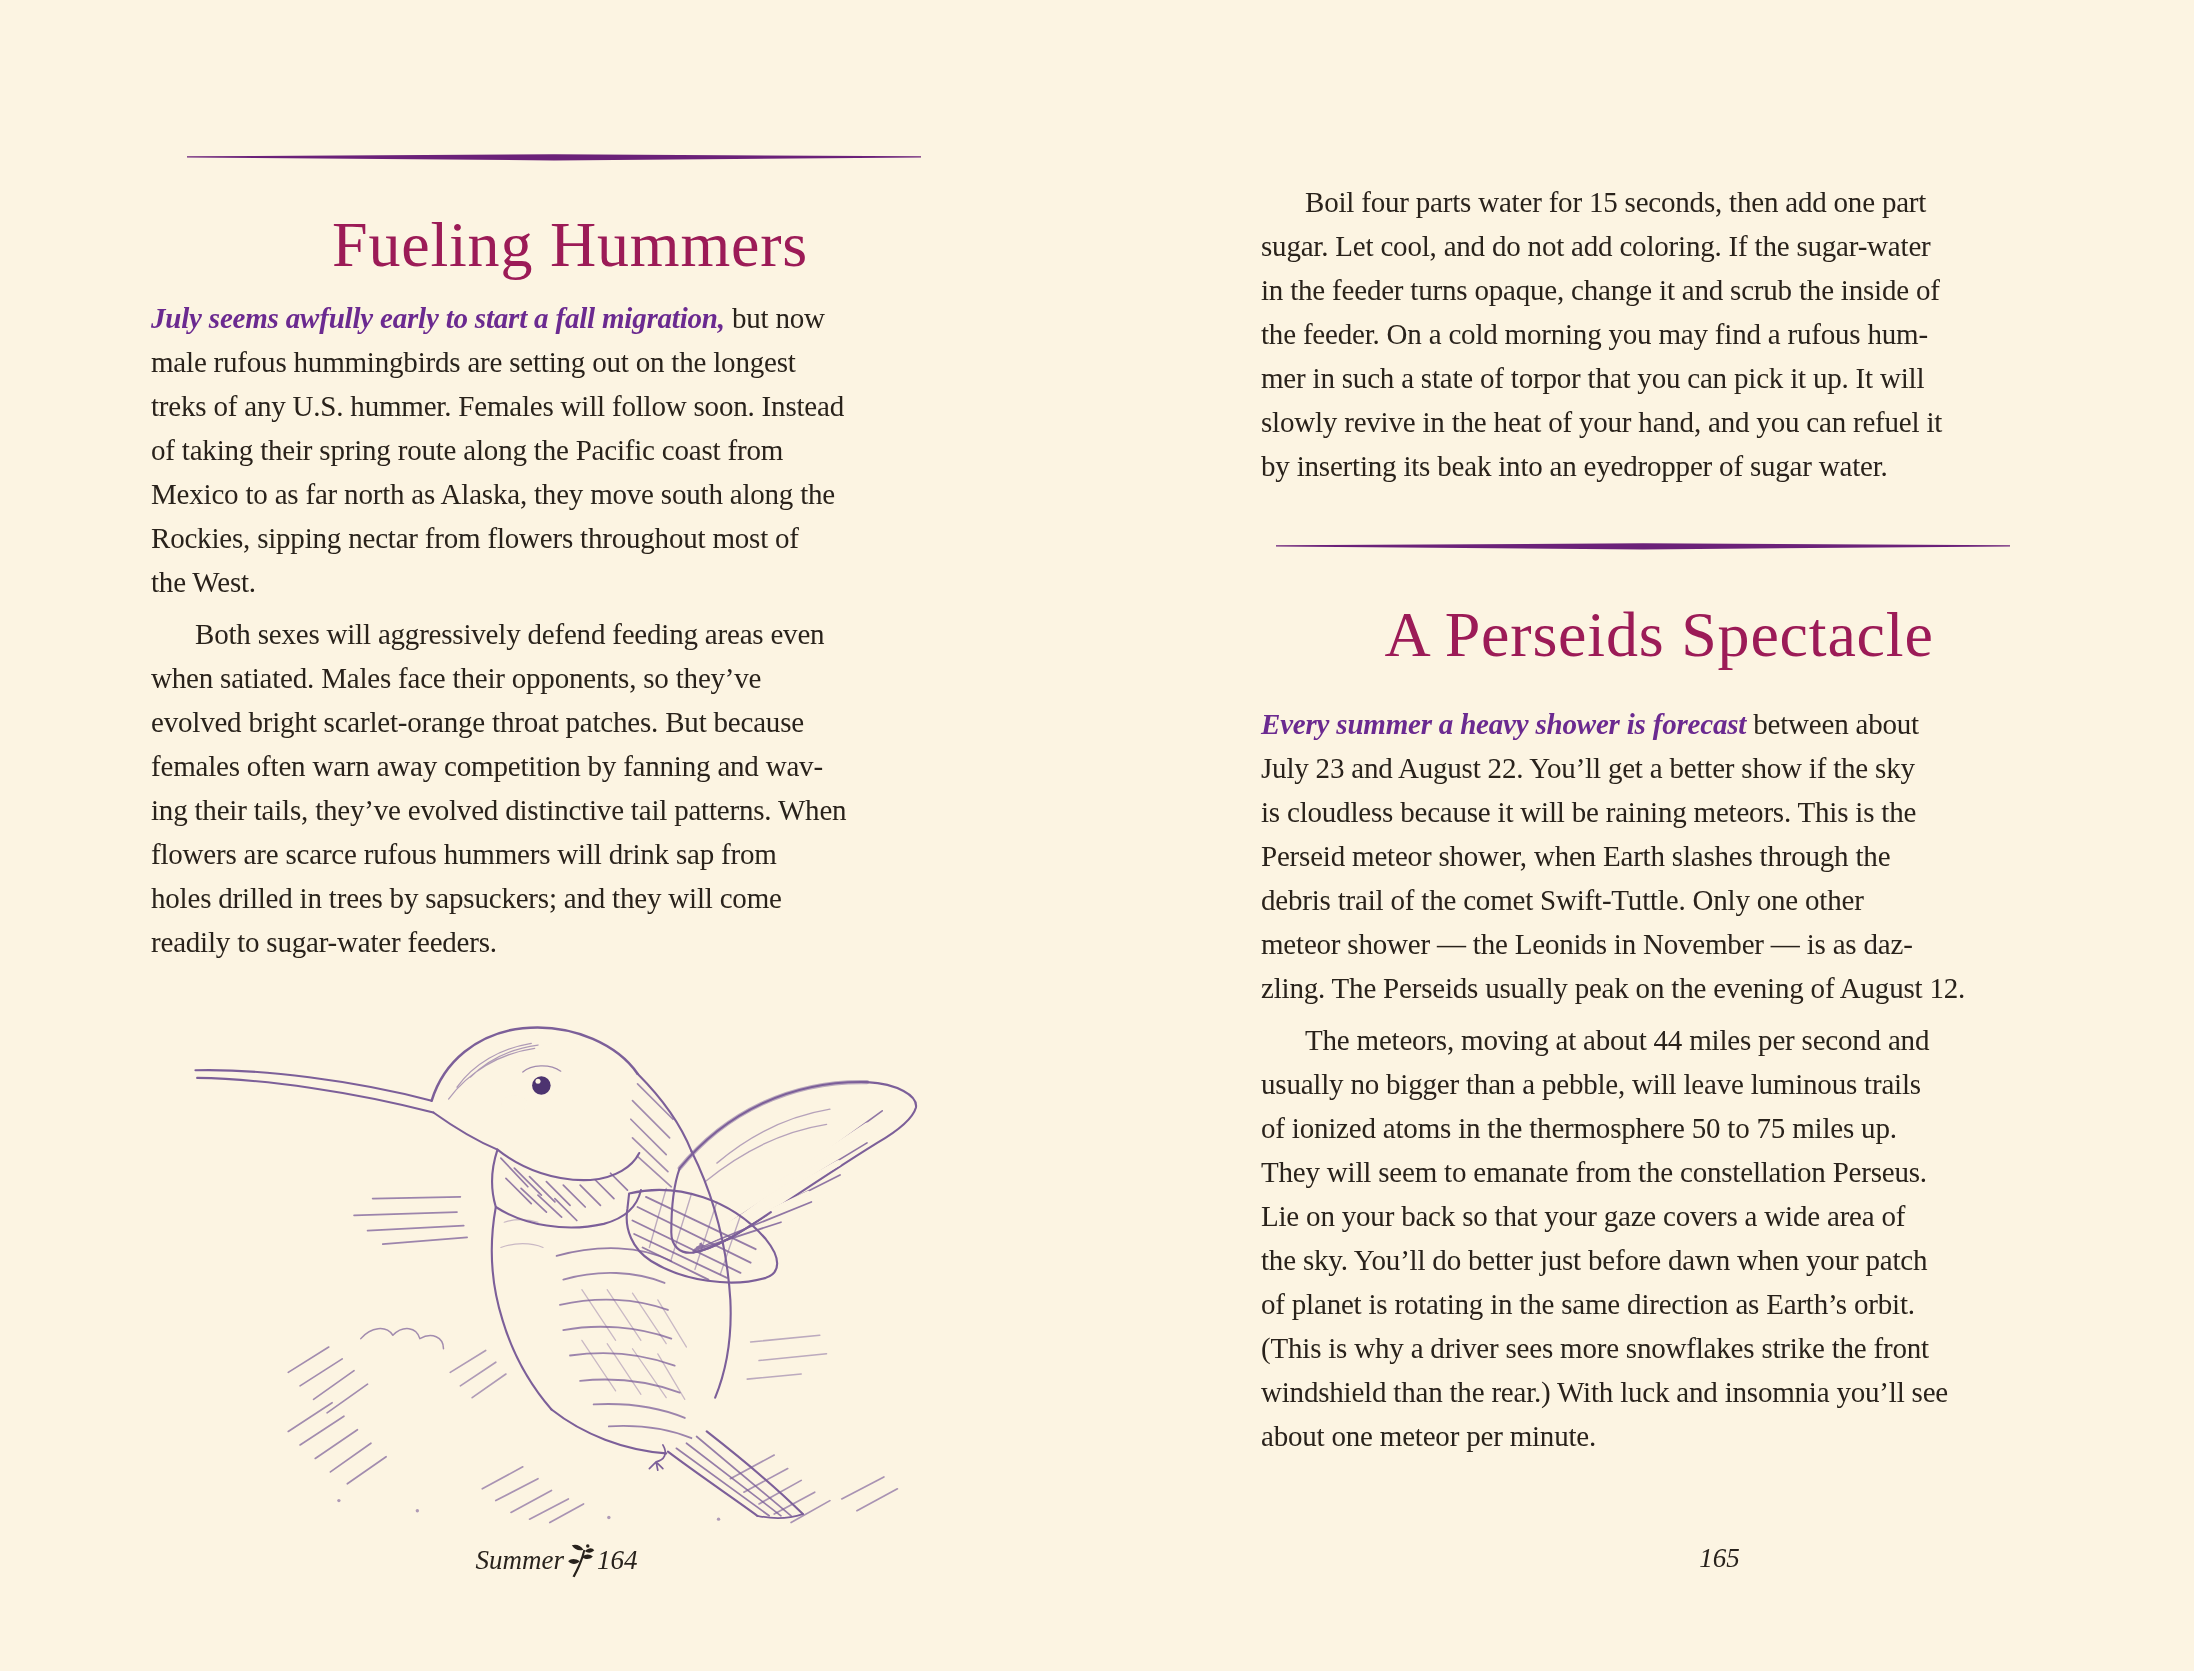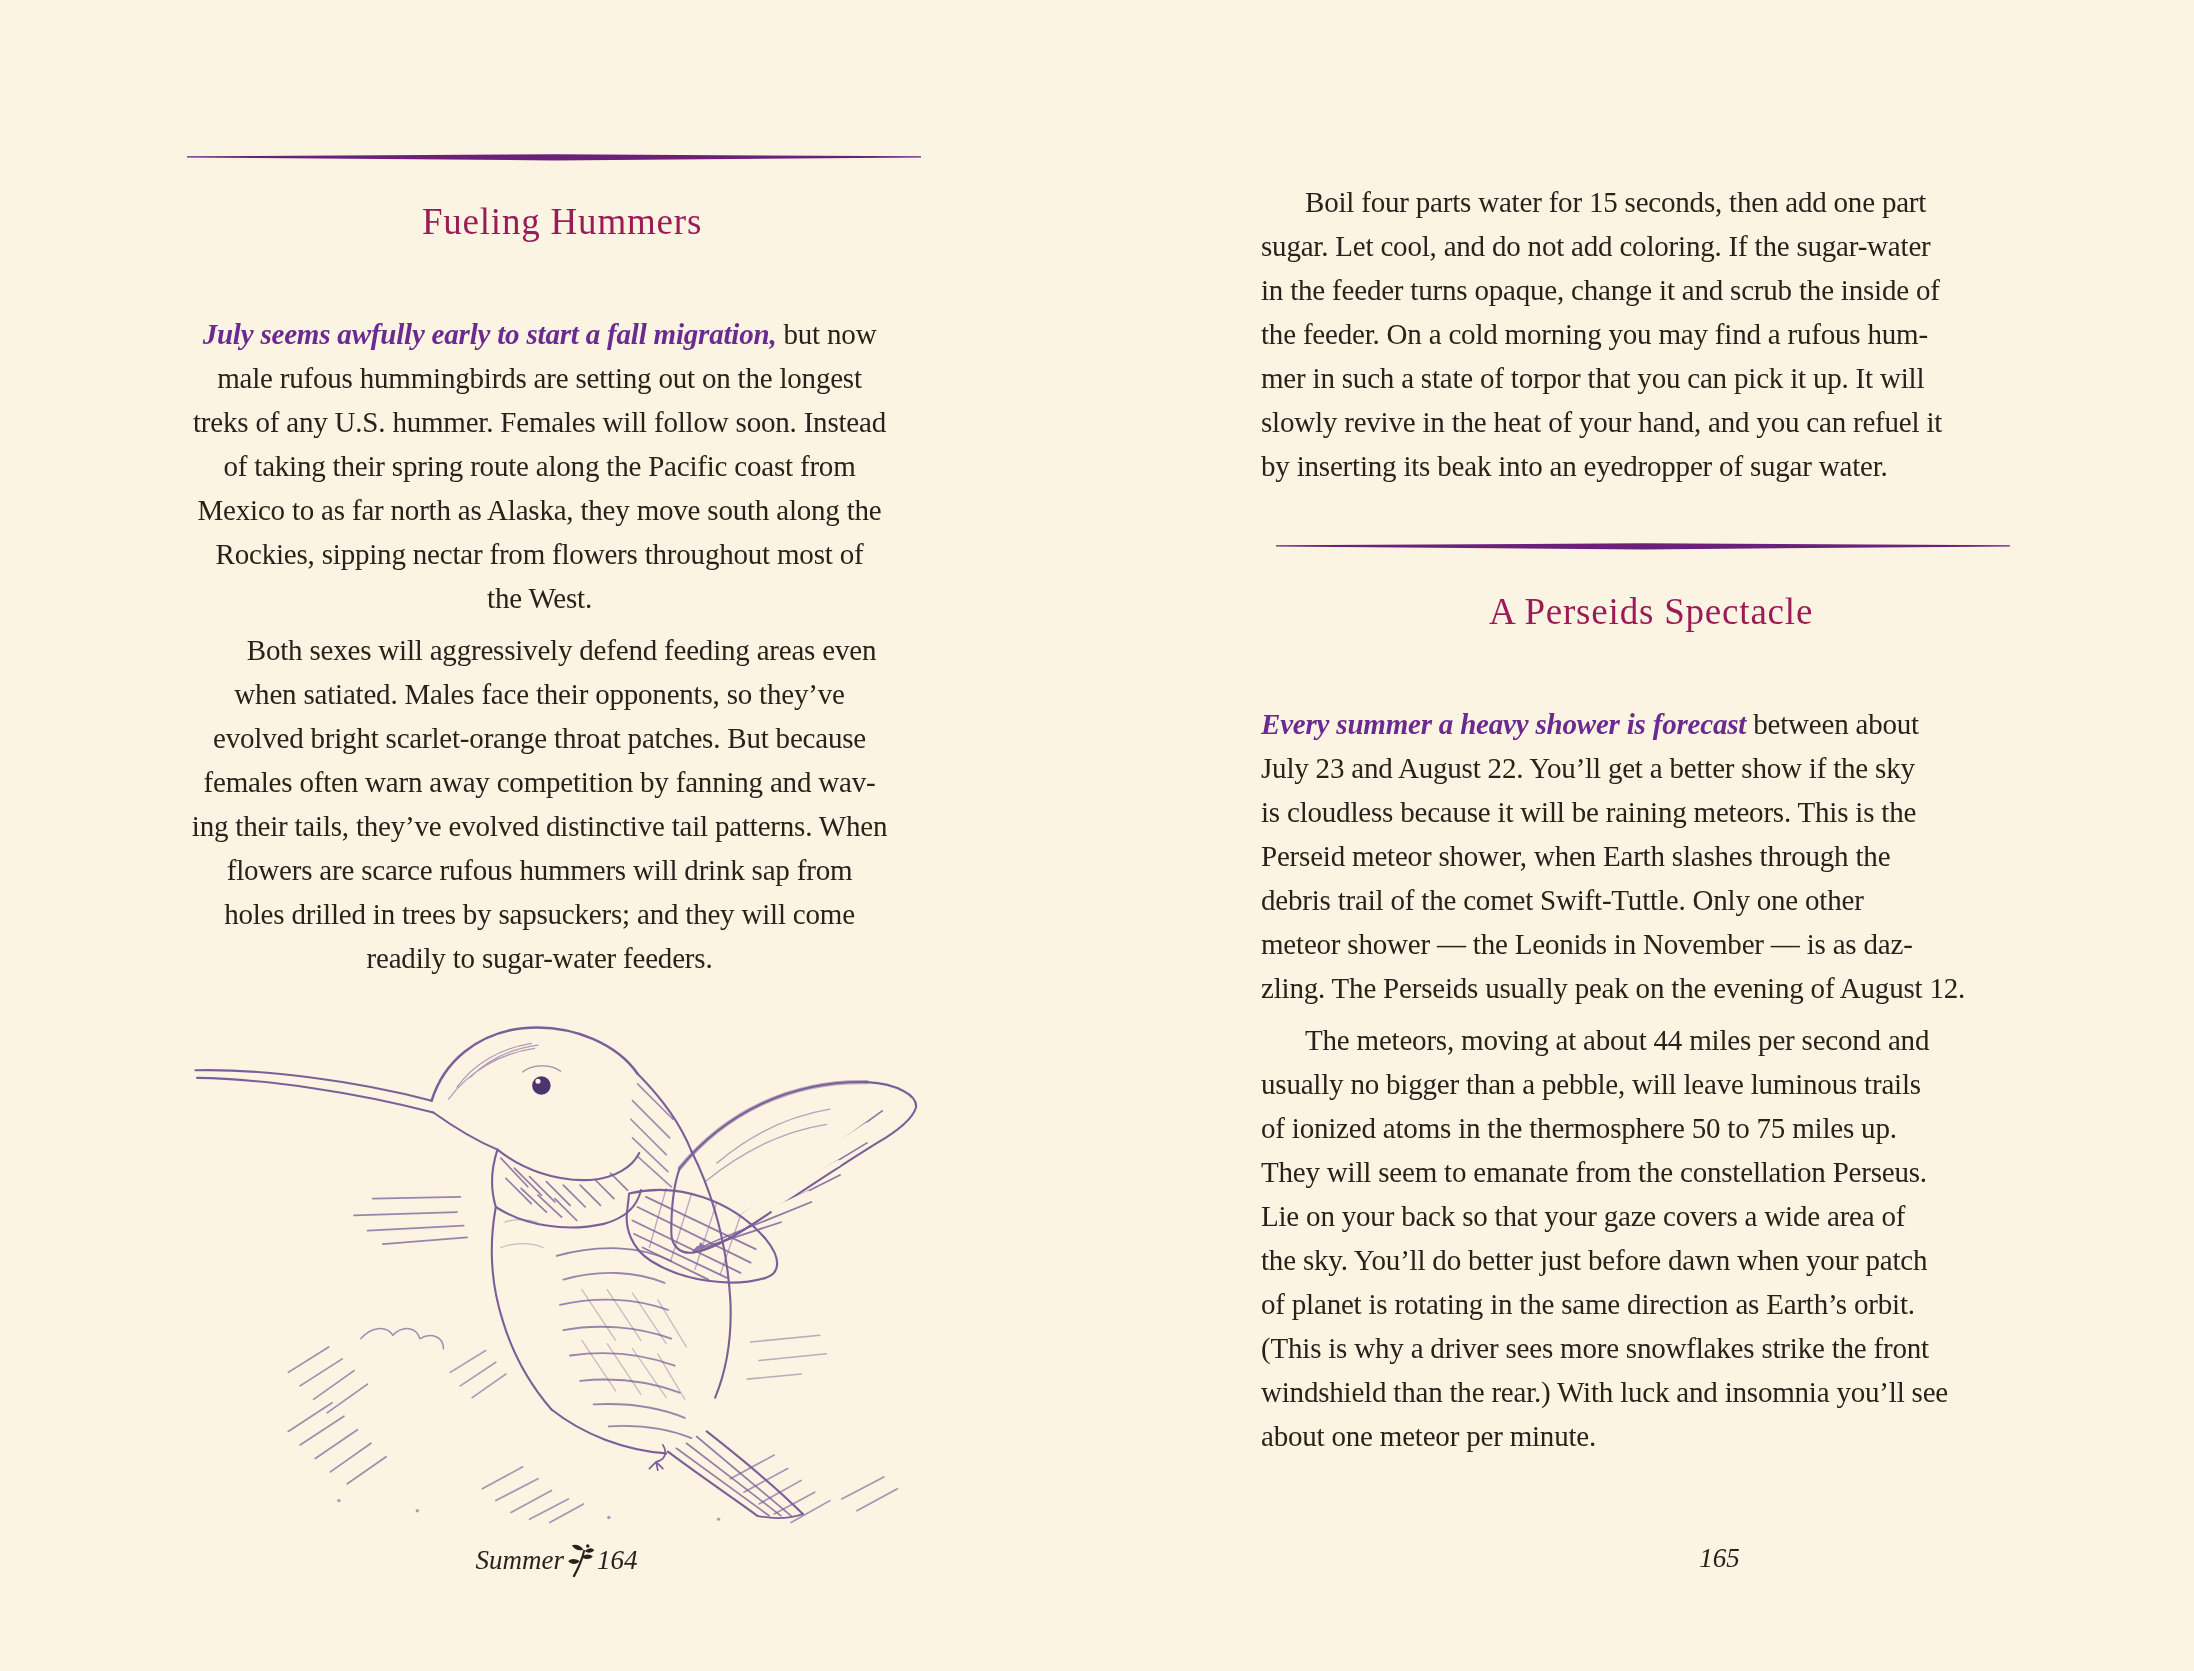--- a/index.html
+++ b/index.html
@@ -8,23 +8,23 @@
     background:#fcf4e2;
     position:relative;
     overflow:hidden;
     font-family:"Liberation Serif","DejaVu Serif",serif;
     color:#29221b;
   }
   .page-col{position:absolute;}
   .rule{position:absolute;width:734px;height:6.8px;}
   .rule svg{display:block;}
   h1.section-heading{
-    position:absolute;width:734px;margin:8px;
+    position:absolute;width:734px;margin:16px;
     text-align:center;
-    font-size:37px;font-weight:normal;letter-spacing:0.8px;
+    font-size:64px;font-weight:normal;letter-spacing:0.8px;
     color:#9c1b57;
     font-family:"Liberation Serif","DejaVu Serif",serif;
   }
   .textblock{
     position:absolute;
     font-size:29px;line-height:44px;letter-spacing:-0.2px;
     color:#29221b;
   }
   .para{margin:8px;white-space:pre;}
   .para.indent{text-indent:44px;}
@@ -46,21 +46,21 @@
 <div class="page-col">
 
   <div class="rule" style="left:187px;top:154px;">
     <svg viewBox="0 0 870 8" width="734" height="6.8" preserveAspectRatio="none">
       <polygon points="0,2.7 435,0.4 870,2.7 870,4.1 435,7.6 0,4.1" fill="#6b2179"></polygon>
     </svg>
   </div>
 
   <h1 class="section-heading" style="left:187px;top:192px;">Fueling Hummers</h1>
 
-  <div class="textblock" style="left:143px;top:304px;width:793px;text-align:center;">
+  <div class="textblock" style="left:143px;top:288px;width:793px;">
       <p class="para"><span class="leadin">July seems awfully early to start a fall migration,</span><span> but now
 male rufous hummingbirds are setting out on the longest
 treks of any U.S. hummer. Females will follow soon. Instead
 of taking their spring route along the Pacific coast from
 Mexico to as far north as Alaska, they move south along the
 Rockies, sipping nectar from flowers throughout most of
 the West.</span></p>
       <p class="para indent">Both sexes will aggressively defend feeding areas even
 when satiated. Males face their opponents, so they’ve
 evolved bright scarlet-orange throat patches. But because

